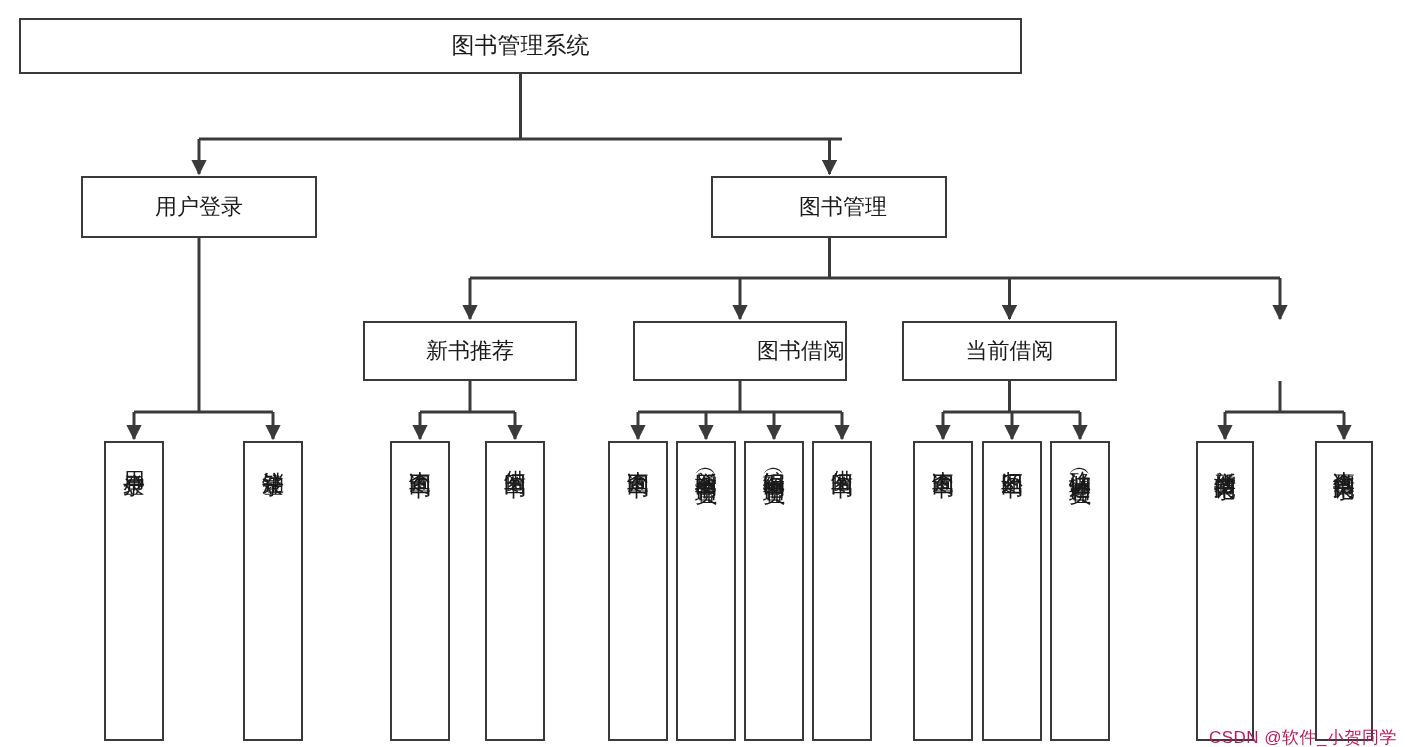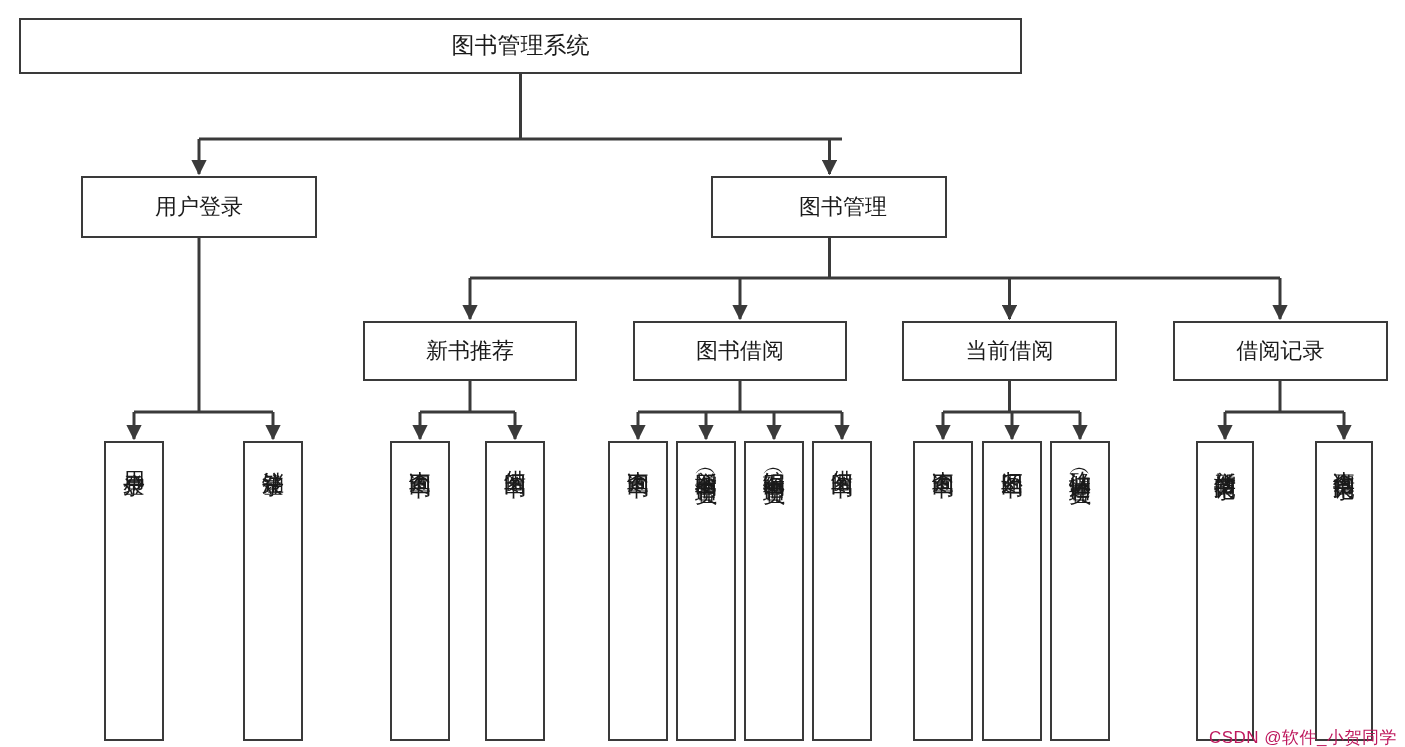--- a/index.html
+++ b/index.html
@@ -157,31 +157,28 @@
   </div>
 
   <div class="node branch" style="left:711px; top:170px; width:236px; height:62px;padding-left:28px;">
     <span class="label">图书管理</span>
   </div>
 
   <div class="node branch" style="left:363px; top:315px; width:214px; height:60px;justify-content:center;">
     <span class="label">新书推荐</span>
   </div>
 
-  <div class="node branch" style="left:633px; top:315px; width:214px; height:60px;">
+  <div class="node branch" style="left:633px; top:315px; width:214px; height:60px;justify-content:flex-end;">
     <span class="label">图书借阅</span>
   </div>
 
   <div class="node branch" style="left:902px; top:315px; width:215px; height:60px;font-family:Liberation Serif, serif;">
     <span class="label">当前借阅</span>
   </div>
 
-  <div class="node branch" style="left:1173px; top:315px; width:215px; height:60px;">
-    <span class="label">借阅记录</span>
-  </div>
 
   <div class="node leaf" style="left:104px; top:435px; width:60px; height:300px;">
     <span class="label">用户登录</span>
   </div>
 
   <div class="node leaf" style="left:243px; top:435px; width:60px; height:300px;">
     <span class="label">注销登录</span>
   </div>
 
   <div class="node leaf" style="left:390px; top:435px; width:60px; height:300px;">

